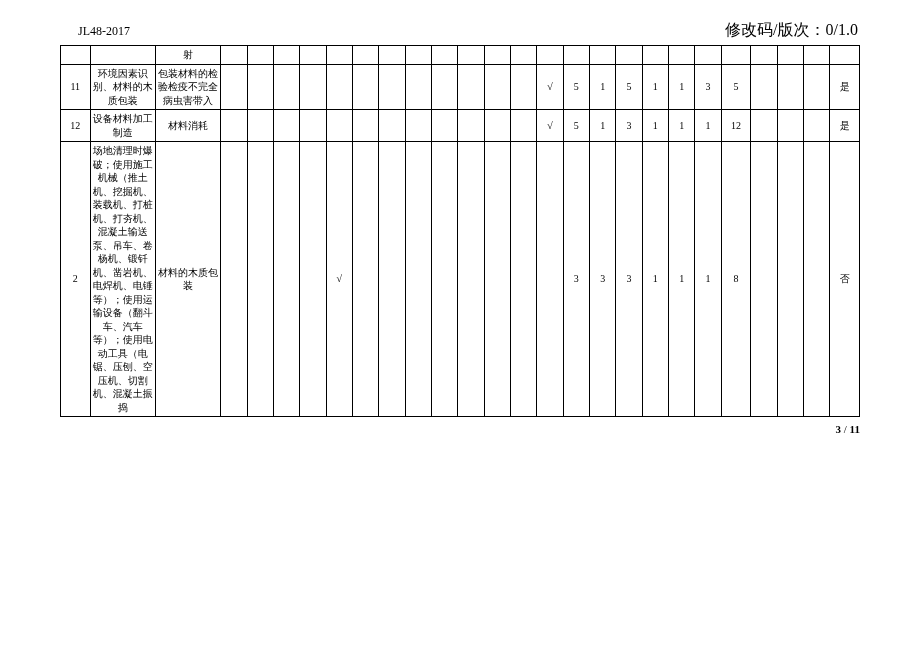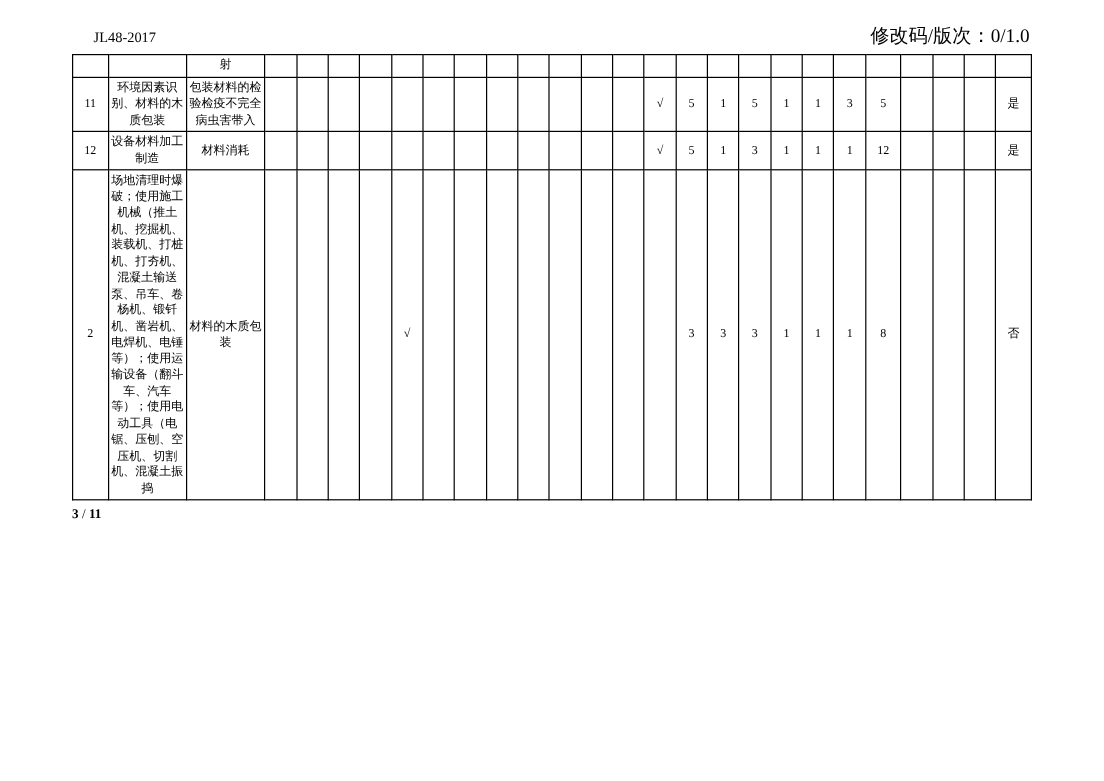--- a/index.html
+++ b/index.html
@@ -50,21 +50,21 @@
       font-size: 10px;
       word-break: break-all;
       line-height: 1.35;
     }
     .c1 { width: 28px; }
     .c2 { width: 62px; }
     .c3 { width: 62px; }
     .cn { width: 25px; }
     .cw { width: 28px; }
     .footer {
-      text-align: left;
+      text-align: right;
       margin-top: 6px;
       font-size: 11px;
       font-family: "Times New Roman", serif;
     }
     .footer b { font-weight: bold; }
   </style>
 </head>
 <body>
 
 <div class="header">

